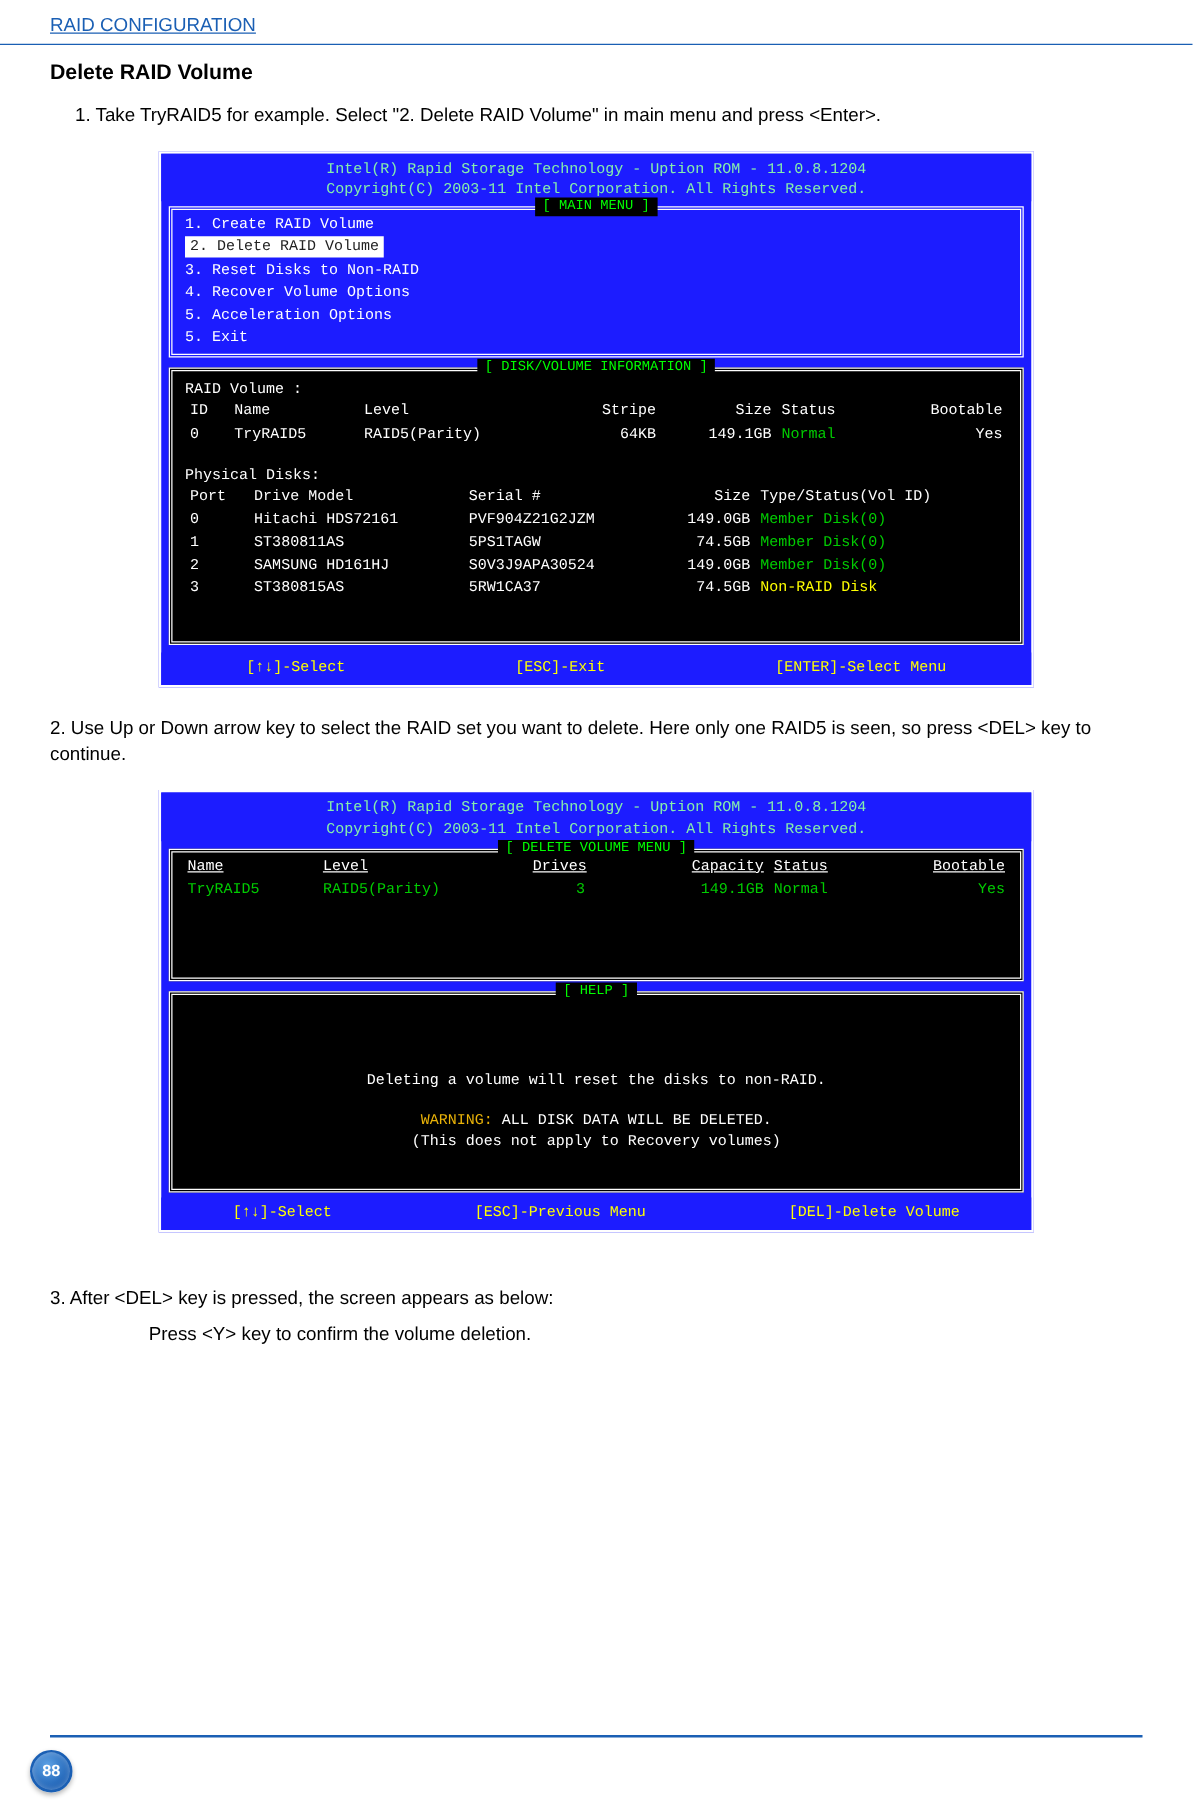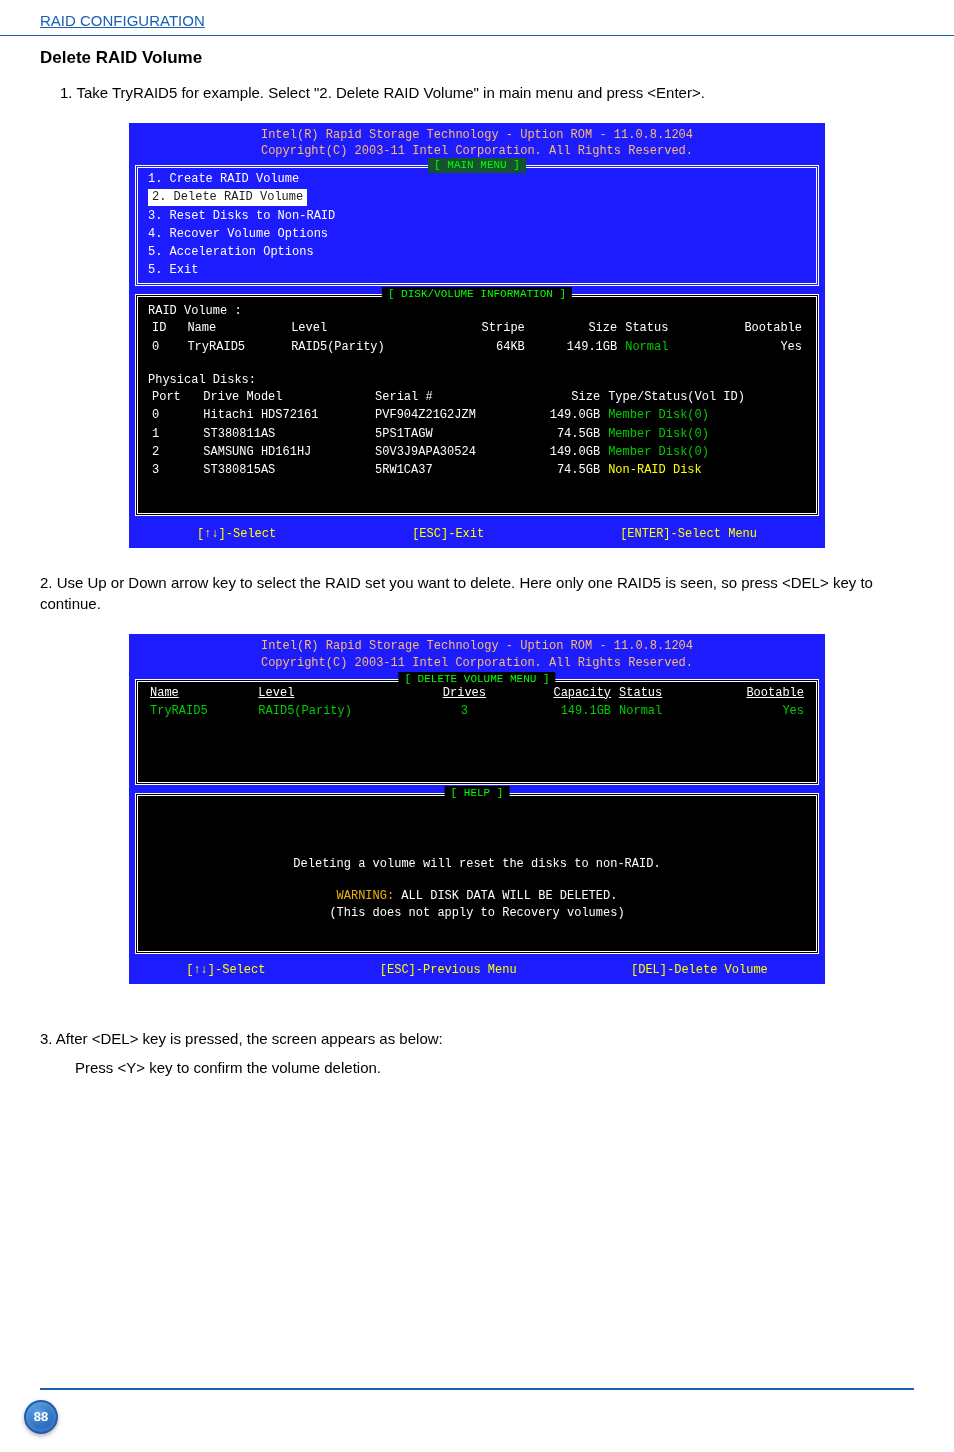--- a/index.html
+++ b/index.html
@@ -27,50 +27,51 @@
     font-size: 17px;
     padding: 8px 40px 8px 40px;
   }
   .body-text {
     padding: 4px 40px 8px 60px;
     font-size: 15px;
   }
   .body-text-l2 {
     padding: 4px 40px 8px 75px;
     font-size: 15px;
+    margin-left: 44px;
   }
   .bios-screen {
     margin: 10px auto 18px auto;
     width: 700px;
     background: #1c1cff;
     color: #fff;
     font-family: "Courier New", Courier, monospace;
     font-size: 12px;
     line-height: 1.35;
     border: 2px double #fff;
     padding: 0;
   }
   .bios-header {
-    color: #fdba74;
+    color: #86efac;
     text-align: center;
     padding: 4px 0 2px 0;
     background: #1c1cff;
   }
   .bios-menu-frame {
     border: 3px double #fff;
     margin: 4px 6px;
     padding: 2px 10px 4px 10px;
     position: relative;
   }
   .frame-title {
     position: absolute;
     top: -10px;
     left: 50%;
     transform: translateX(-50%);
-    background: #14532d;
+    background: #000000;
     padding: 0 6px;
     color: #00ff00;
     font-size: 11px;
   }
   .bios-menu-cols {
     display: flex;
     justify-content: space-between;
     flex-direction: column;
   }
   .bios-menu-col { flex: 1; }
@@ -273,21 +274,21 @@
       <div>Intel(R) Rapid Storage Technology  -  Uption ROM - 11.0.8.1204</div>
       <div>Copyright(C) 2003-11 Intel Corporation.   All Rights Reserved.</div>
     </div>
     <div class="delete-top">
       <div class="section-black-title" style="color:#00ff00">[ DELETE VOLUME MENU ]</div>
       <table class="tbl">
         <tbody>
             <tr>
           <th class="ul">Name</th>
           <th class="ul">Level</th>
-          <th class="ul" style="text-align:center">Drives</th>
+          <th class="ul" style="">Drives</th>
           <th class="ul" style="text-align:right">Capacity</th>
           <th class="ul">Status</th>
           <th class="ul" style="text-align:right">Bootable</th>
         </tr>
         <tr class="green">
           <td>TryRAID5</td>
           <td>RAID5(Parity)</td>
           <td style="text-align:center">3</td>
           <td style="text-align:right">149.1GB</td>
           <td>Normal</td>

